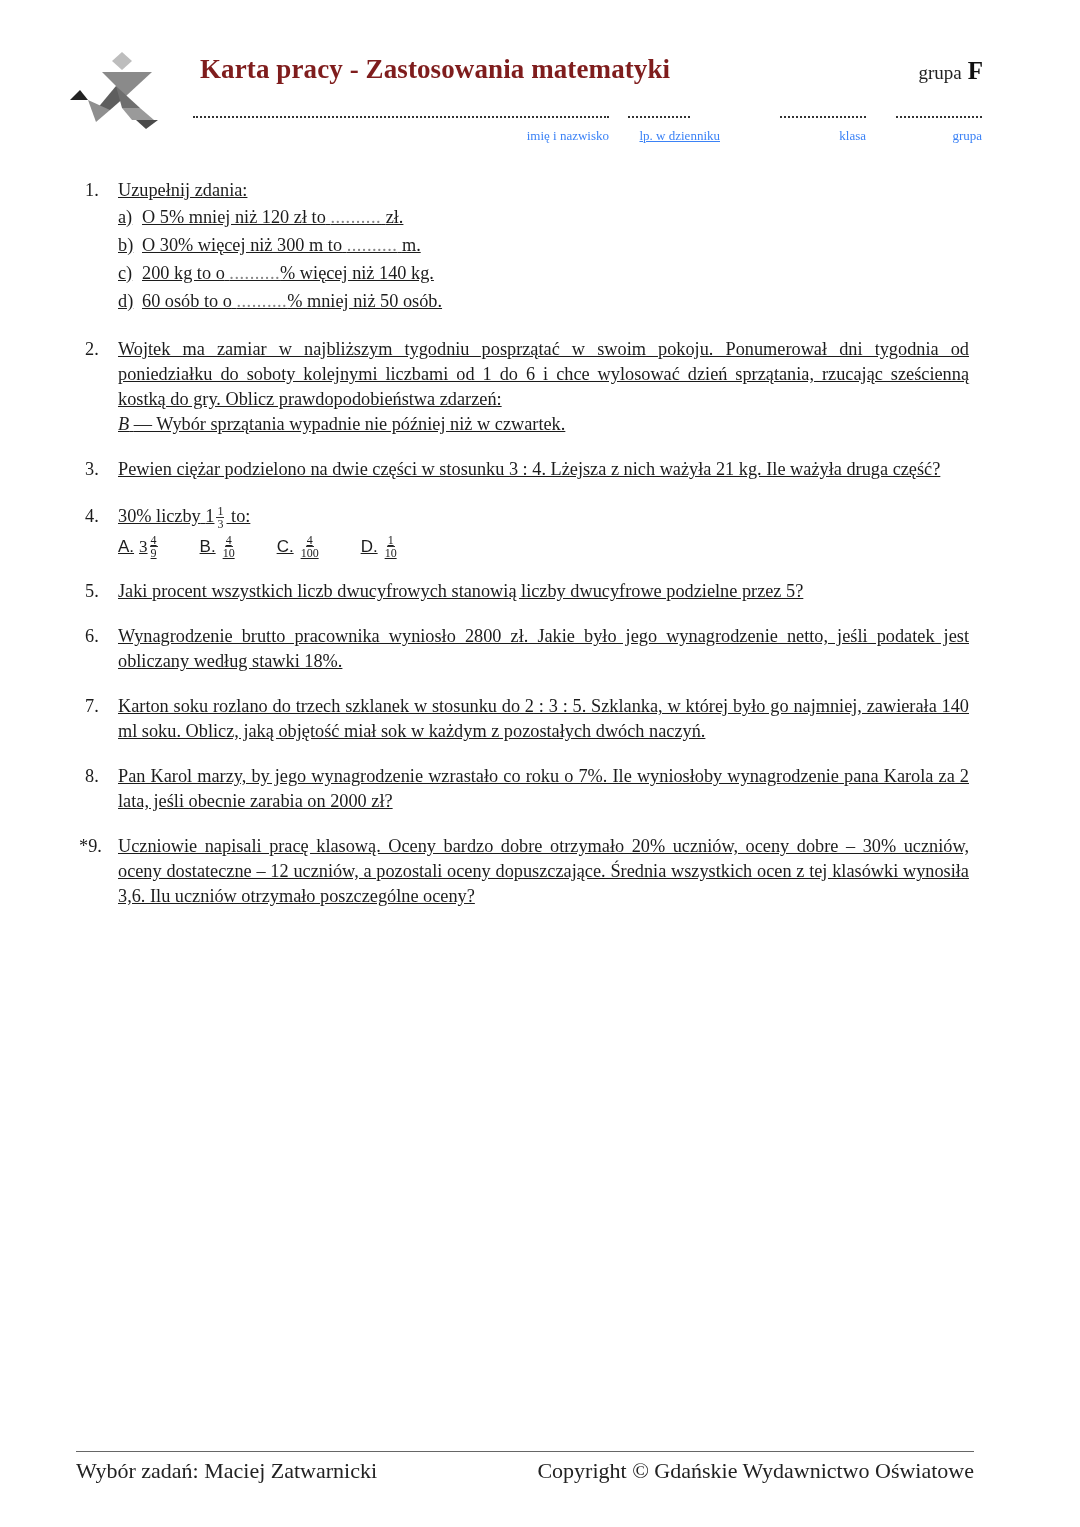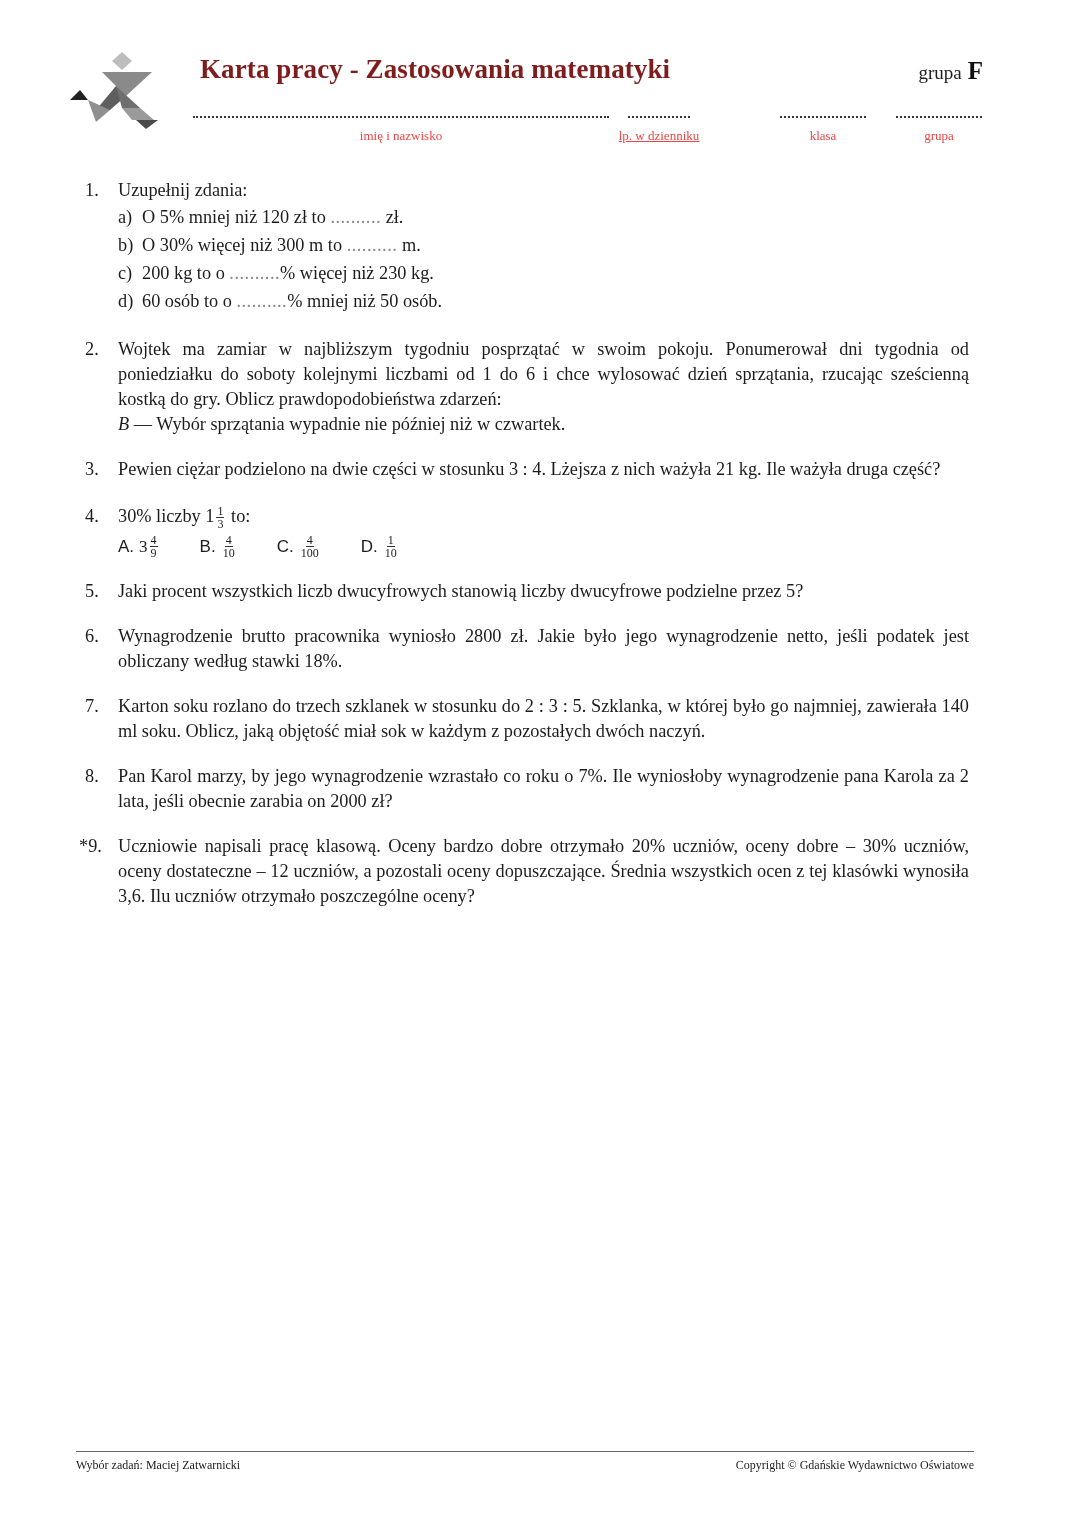--- a/index.html
+++ b/index.html
@@ -17,48 +17,48 @@
     .group {
       position: absolute; right: 97px; top: 57px;
       font-family: "Liberation Serif", serif; font-size: 19px; color: #222; margin-left: 48px;
     }
     .group .letter { font-weight: bold; font-size: 25px; margin-left: 6px; color: #111; }
     .field { position: absolute; top: 110px; text-align: center; }
     .field .dots {
       border-bottom: 2px dotted #333; height: 6px; margin-bottom: 10px;
     }
     .field .lbl {
-      font-family: "Liberation Serif", serif; font-size: 13px; color: #ef4444;
+      font-family: "Liberation Serif", serif; font-size: 13px; color: #3b82f6; text-align: right;
     }
     .tasks { position: absolute; left: 85px; top: 178px; width: 884px; }
     .task {
       display: flex; font-family: "Liberation Serif", serif;
       font-size: 18.3px; line-height: 25px; color: #1c1c1c;
     }
     .task .num { width: 33px; flex: 0 0 33px; }
-    .task .body { flex: 1; text-align: justify; }
+    .task .body { flex: 1; text-align: justify; text-decoration: underline; }
     .sub { display: flex; line-height: 28px; }
     .sub .sl { width: 24px; }
     .blank { color: #888; letter-spacing: 0.5px; }
     .ital { font-style: italic; }
     .frac {
       display: inline-flex; flex-direction: column; align-items: center;
       vertical-align: middle; font-size: 12px; line-height: 12px; margin: 0 2px;
     }
     .frac .n { border-bottom: 1px solid #333; padding: 0 1px; }
     .opts { display: flex; margin-top: 4px; }
     .opt { display: flex; align-items: center; margin-right: 40px; font-size: 17px; }
     .opt .ol { font-family: "Liberation Sans", sans-serif; margin-right: 5px; font-size: 17px; }
     .footer-line {
       position: absolute; left: 76px; top: 1451px; width: 898px; height: 1px;
       background: #666;
     }
     .footer-left, .footer-right {
       position: absolute; top: 1458px; font-family: "Liberation Serif", serif;
-      font-size: 12px; color: #222;
+      font-size: 22px; color: #222;
     }
     .footer-left { left: 76px; }
     .footer-right { right: 106px; }
   </style>
 </head>
 <body>
 
 <svg class="logo" viewBox="0 0 96 80">
   <polygon points="56,2 66,11 56,20 46,11" fill="#bdbdbd"></polygon>
   <polygon points="36,22 86,22 60,46" fill="#8a8a8a"></polygon>
@@ -102,21 +102,21 @@
       <div class="sub">
         <span class="sl">a)</span>
         <span>O 5% mniej niż 120 zł to</span>&nbsp;<span class="blank">..........</span>&nbsp;<span>zł.</span>
       </div>
       <div class="sub">
         <span class="sl">b)</span>
         <span>O 30% więcej niż 300 m to</span>&nbsp;<span class="blank">..........</span>&nbsp;<span>m.</span>
       </div>
       <div class="sub">
         <span class="sl">c)</span>
-        <span>200 kg to o</span>&nbsp;<span class="blank">..........</span><span>% więcej niż 230 kg.</span>
+        <span>200 kg to o</span>&nbsp;<span class="blank">..........</span><span>% więcej niż 140 kg.</span>
       </div>
       <div class="sub">
         <span class="sl">d)</span>
         <span>60 osób to o</span>&nbsp;<span class="blank">..........</span><span>% mniej niż 50 osób.</span>
       </div>
     </div>
   </div>
 
   <div class="task" style="margin-top:22px;">
     <div class="num">2.</div>

